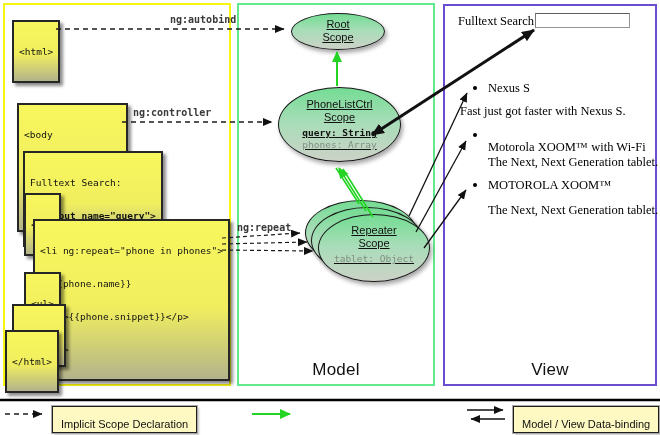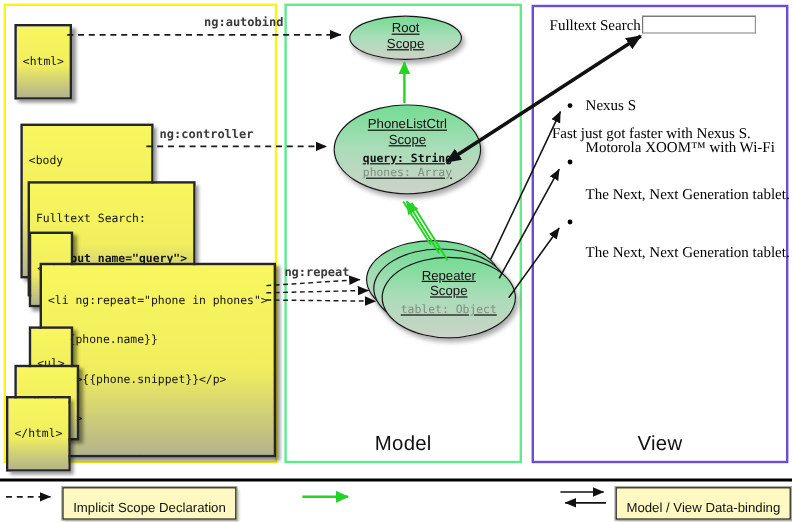--- a/index.html
+++ b/index.html
@@ -126,24 +126,25 @@
   </div>
 
   <div class="view-text serif" style="left:458px;top:14px;">Fulltext Search:</div>
   <input id="search-input" type="text" value="" style="">
 
   <div class="bullet-dot" style="left:473px;top:86px;"></div>
   <div class="view-text serif" style="left:488px;top:81px;">Nexus S</div>
   <div class="view-text serif" style="left:460px;top:104px;">Fast just got faster with Nexus S.</div>
 
   <div class="bullet-dot" style="left:473px;top:133px;"></div>
-  <div class="view-text serif" style="left:488px;top:116px;">Motorola XOOM™  with Wi-Fi</div>
+  <div class="view-text serif" style="left:488px;top:140px;">Motorola XOOM™  with Wi-Fi</div>
   <div class="view-text serif" style="left:488px;top:155px;">The Next, Next Generation tablet.</div>
 
   <div class="bullet-dot" style="left:473px;top:183px;"></div>
+  <div class="view-text serif" style="left:488px;top:178px;">MOTOROLA XOOM™</div>
   <div class="view-text serif" style="left:488px;top:203px;">The Next, Next Generation tablet.</div>
 
   <div class="legend-box" style="left:52px;top:406px;">Implicit Scope Declaration</div>
   <div class="legend-box" style="left:513px;top:406px;">Model / View Data-binding</div>
 
   <svg id="wires">
     <defs>
       <marker id="ab" markerUnits="userSpaceOnUse" markerWidth="10" markerHeight="9" refX="9" refY="4" orient="auto-start-reverse">
         <path d="M0,0 L9.5,4 L0,8 z" fill="#111"></path>
       </marker>

